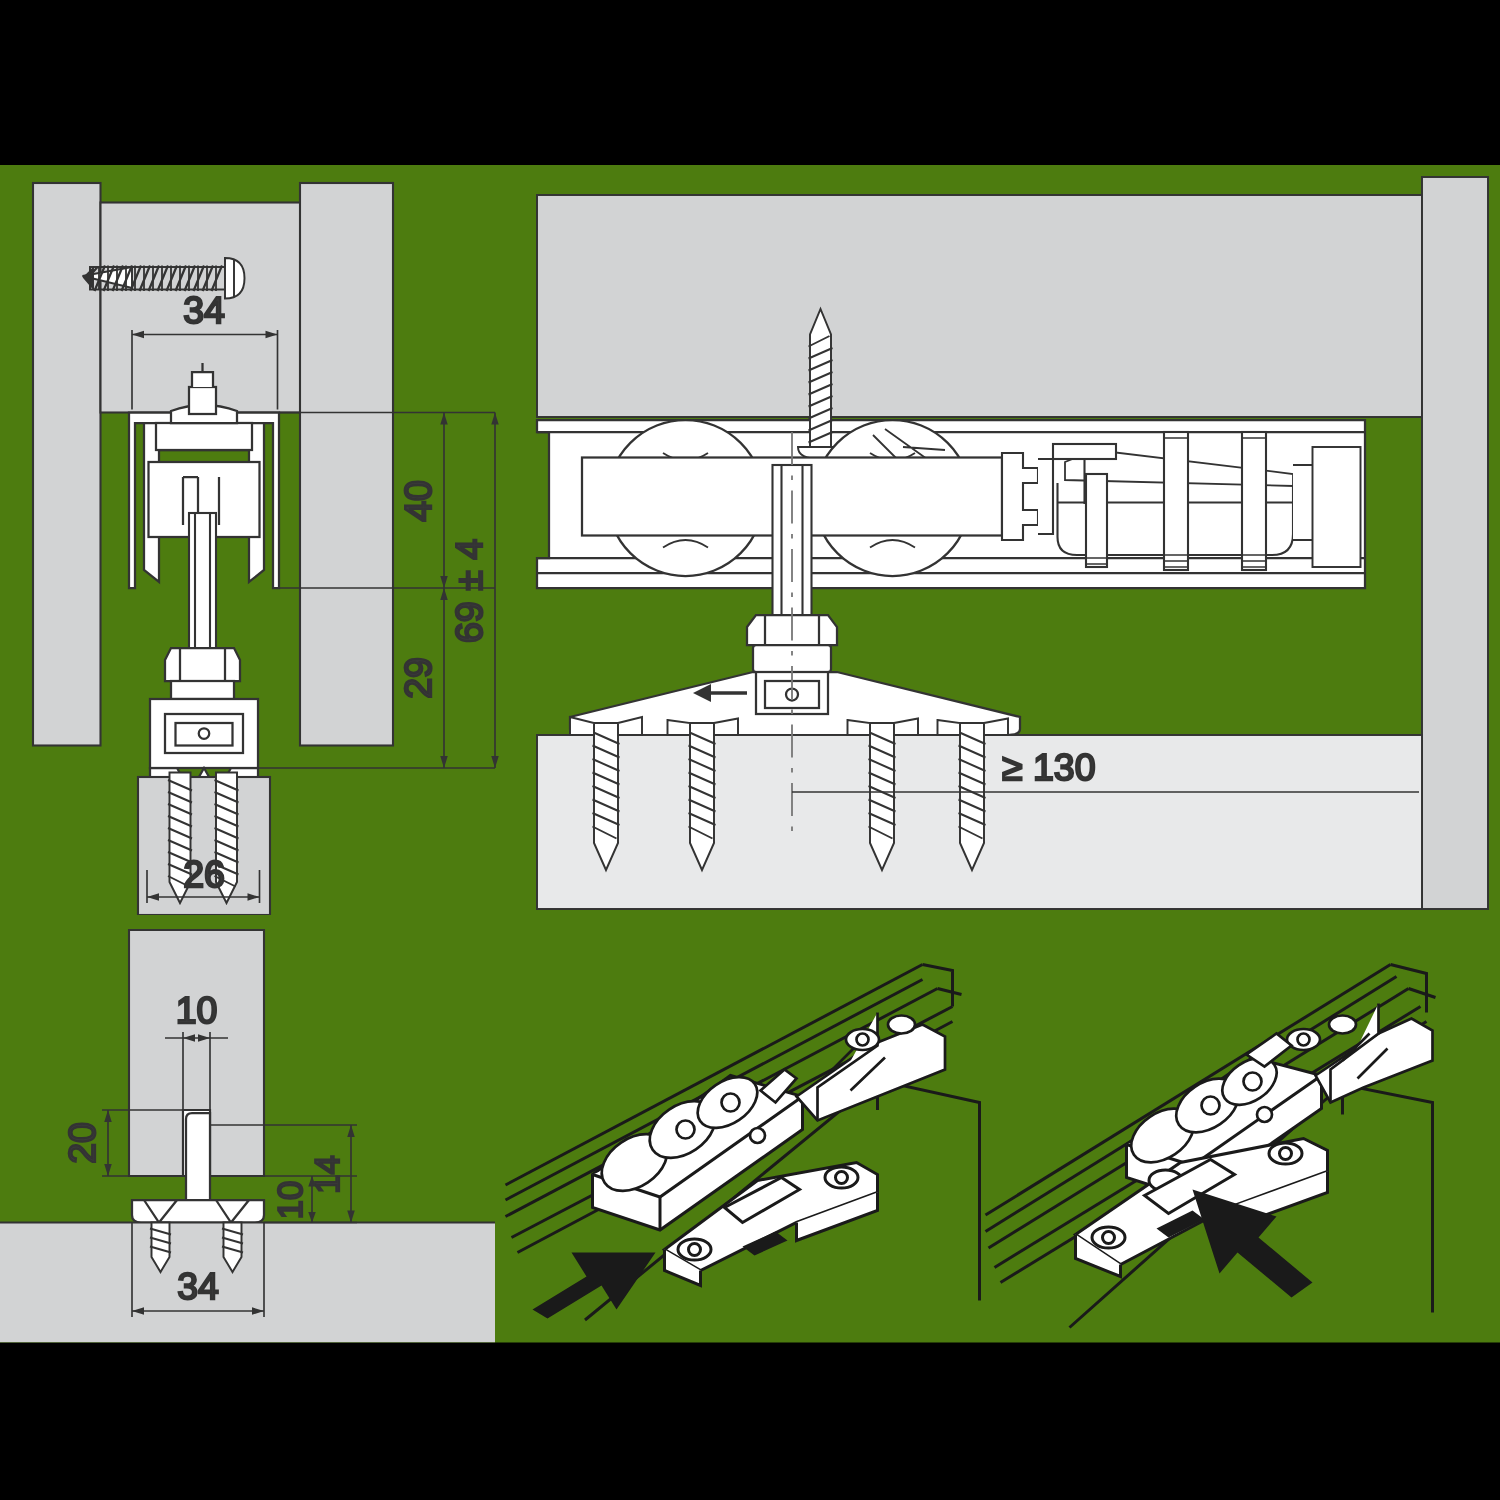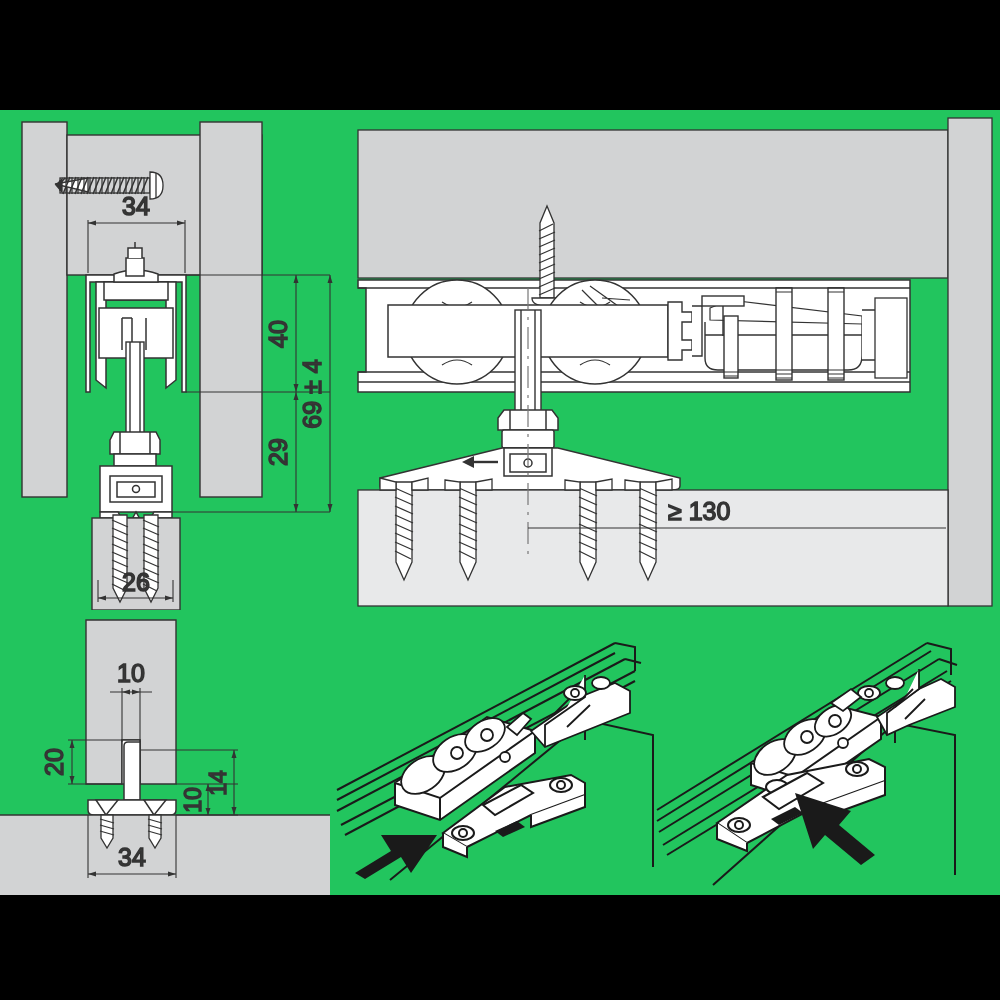--- a/index.html
+++ b/index.html
@@ -1,19 +1,19 @@
 <!DOCTYPE html>
 <html><head>
 <meta charset="utf-8">
 <style>
   html,body{margin:0;padding:0;background:#000;}
   body{width:1000px;height:1000px;overflow:hidden;
        font-family:"Liberation Sans",sans-serif;}
   #sheet{position:relative;width:1000px;height:1000px;background:#000;}
-  #page{position:absolute;left:0;top:110px;width:1000px;height:785px;background:#22c55e;}
+  #page{position:absolute;left:0;top:110px;width:1000px;height:785px;background:#4d7c0f;}
   svg{display:block;}
   .dim{font-family:"Liberation Sans",sans-serif;font-size:25px;fill:#3a3a3a;}
   .dim-s{font-family:"Liberation Sans",sans-serif;font-size:23px;fill:#3a3a3a;}
 </style>
 </head>
 <body>
 
 <div id="sheet">
   <div id="page">
 

